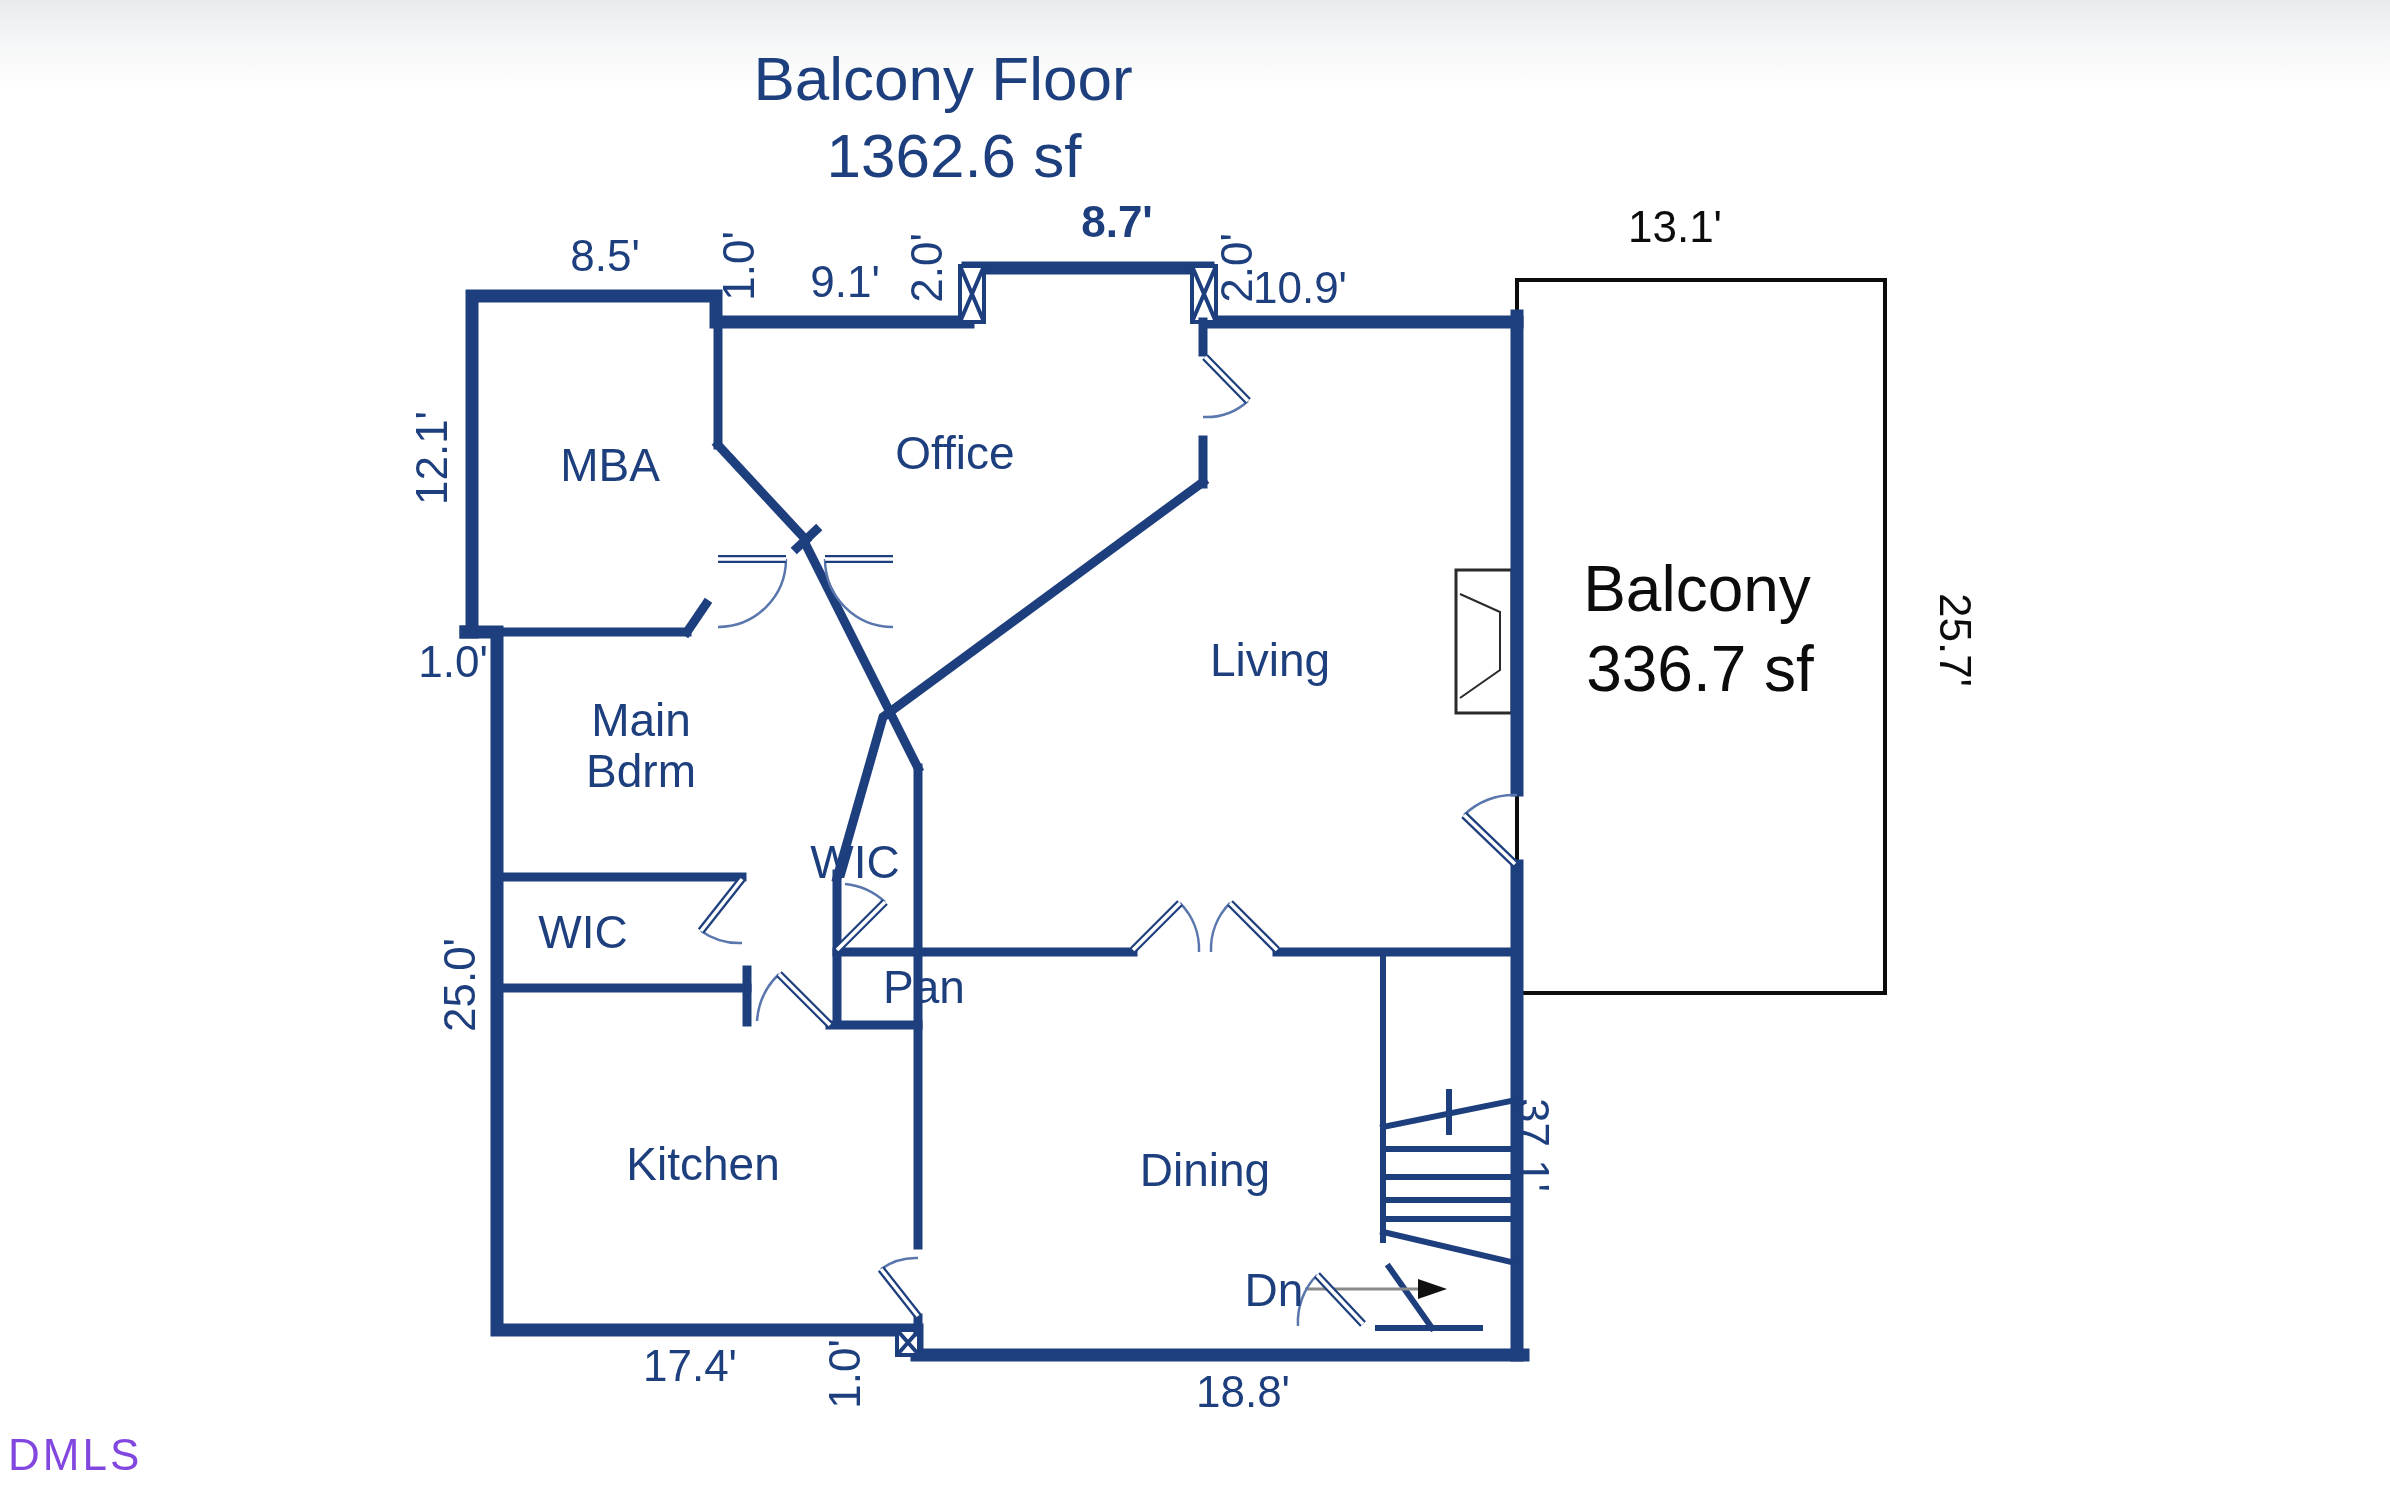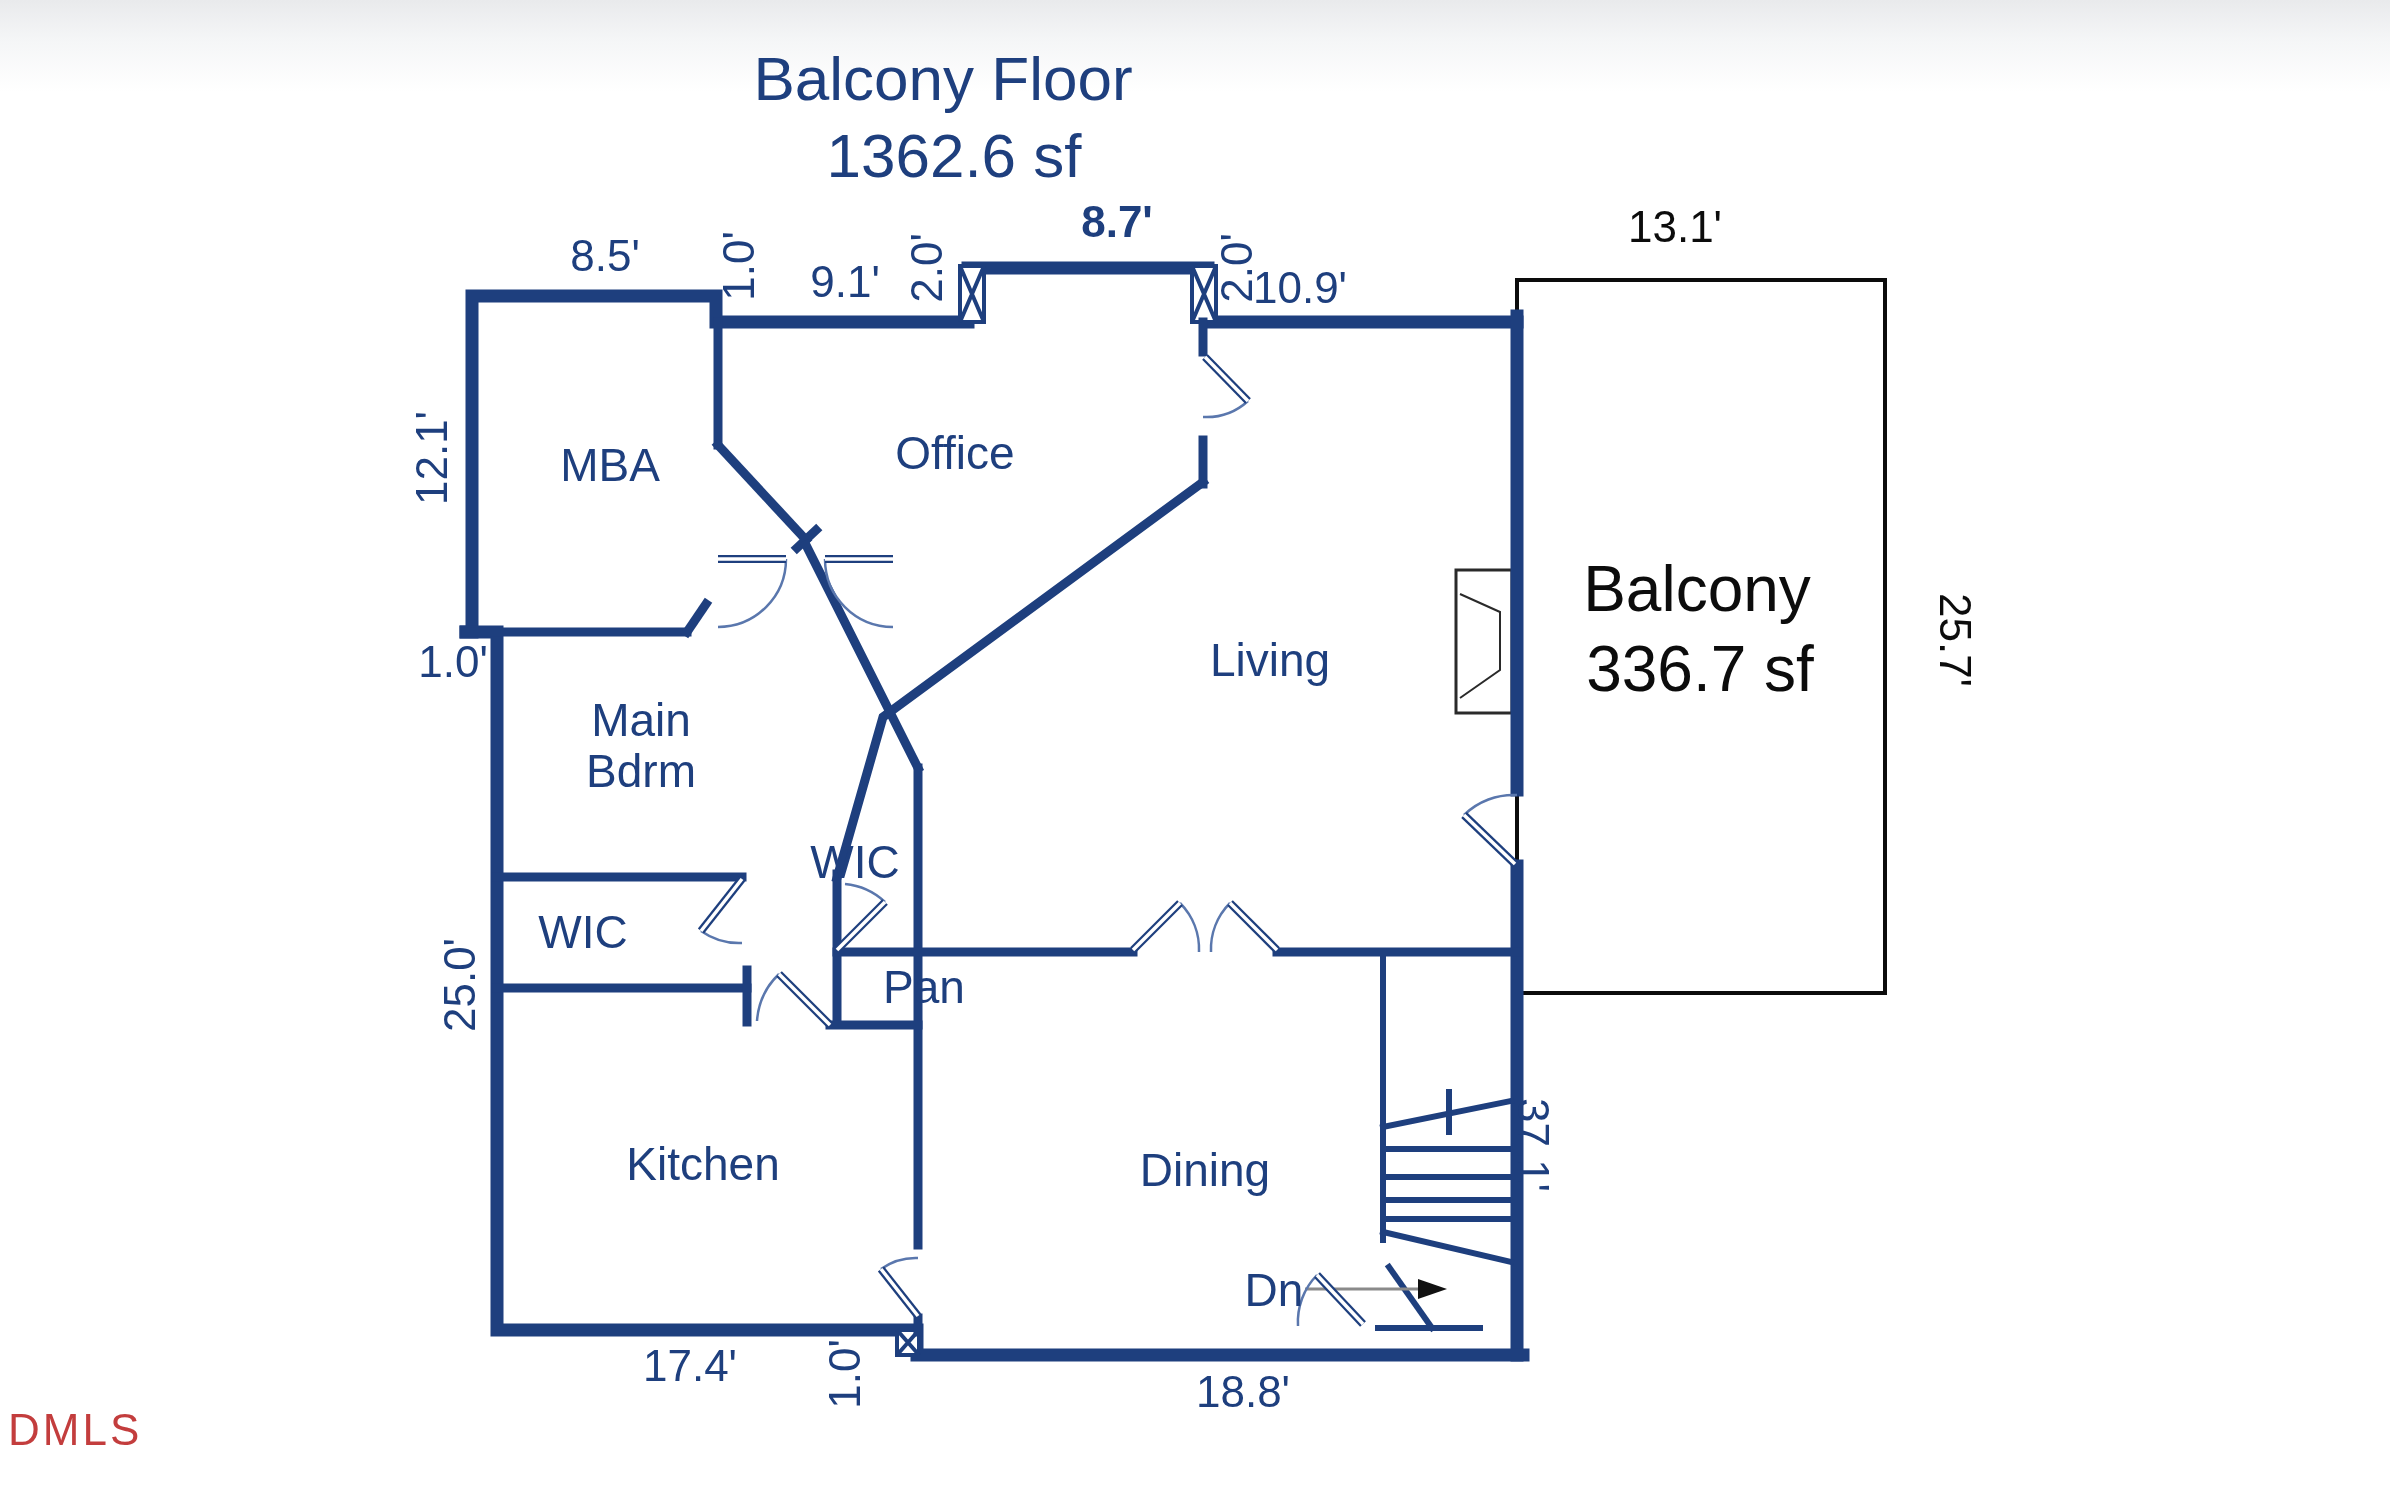--- a/index.html
+++ b/index.html
@@ -18,22 +18,22 @@
     text-align:center;font-weight:400;
   }
   .lbl.room{font-size:46px;}
   .lbl.dim{font-size:44px;}
   .lbl.rot-ccw{transform:translate(-50%,-50%) rotate(-90deg);}
   .lbl.rot-cw{transform:translate(-50%,-50%) rotate(90deg);}
   .lbl.black{color:#0c0c0c;}
   .lbl.title{font-size:62px;}
   .lbl.balcony{font-size:64px;}
   .lbl.watermark{
-    color:#b91c1c;font-size:44px;letter-spacing:3px;font-weight:300;
-    transform:translate(0,-50%);opacity:.85;
+    color:#6d28d9;font-size:44px;letter-spacing:3px;font-weight:300;
+    transform:translate(0,-50%);opacity:.85;margin-top:25px;
   }
 </style>
 </head>
 <body>
 
 <div id="top-gradient"></div>
 
 <svg id="plan-svg" width="2390" height="1498" viewBox="0 0 2390 1498">
 
   <g stroke="#0c0c0c" fill="none" stroke-width="4">

